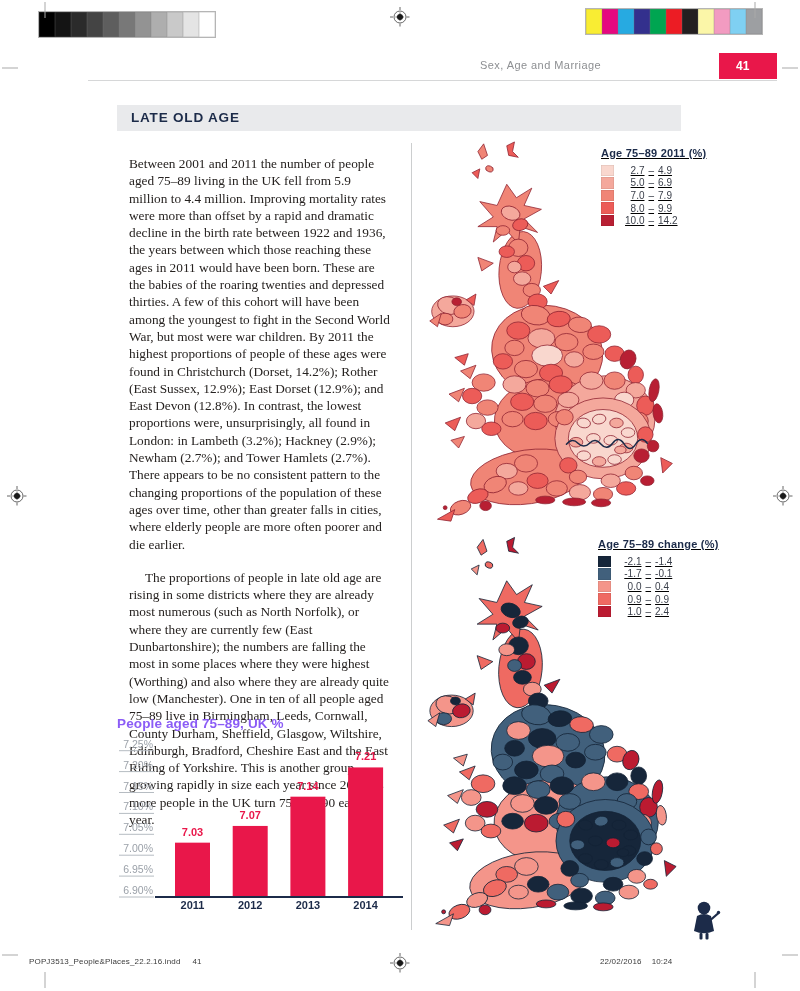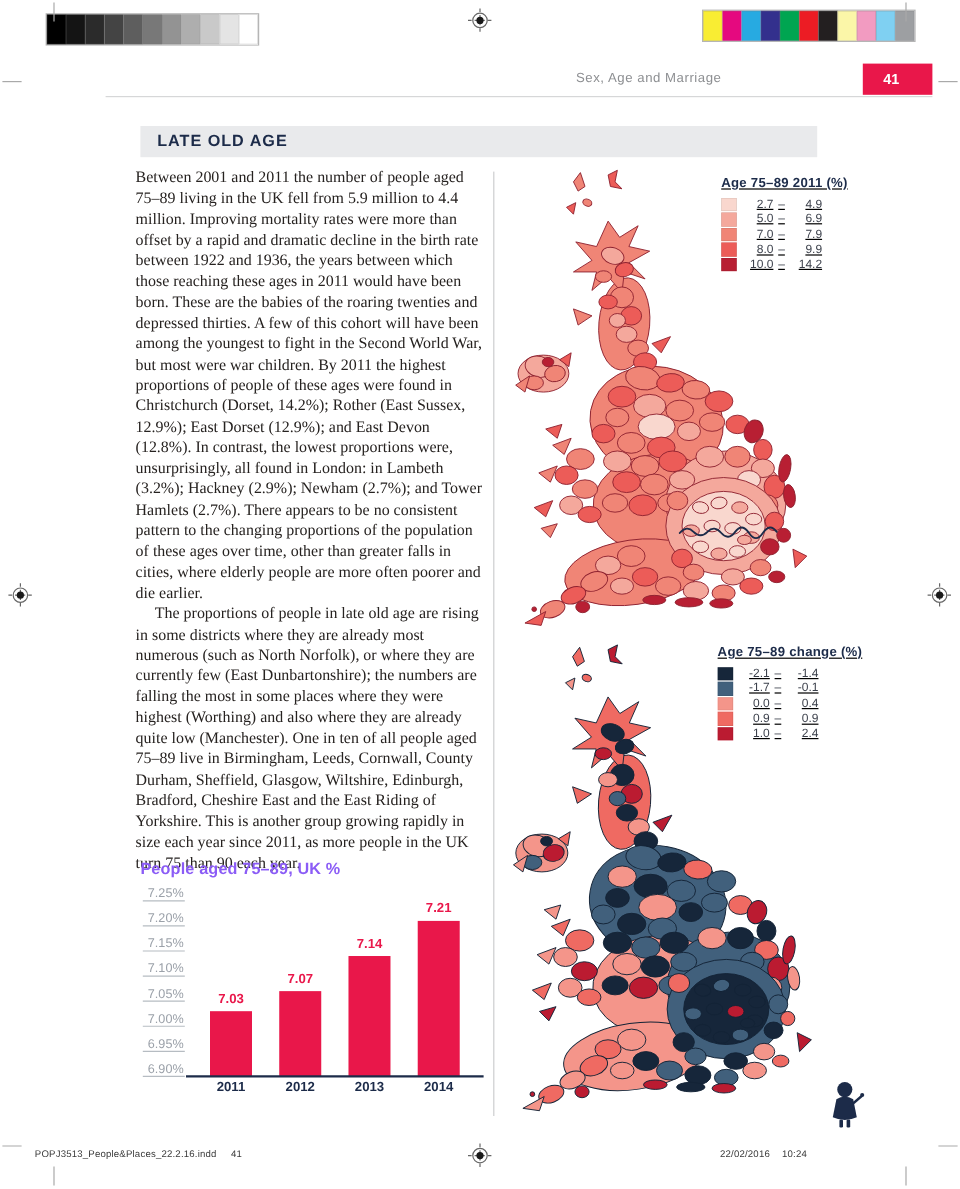--- a/index.html
+++ b/index.html
@@ -23,38 +23,38 @@
   #header-rule{position:absolute;left:88px;top:80px;width:689px;height:1px;background:#d6d7d8;}
 
   
   #section-heading{position:absolute;left:117px;top:105px;width:564px;height:26px;background:#e9eaec;
     color:#1c2b49;font-weight:bold;font-size:13.5px;line-height:26px;letter-spacing:.06em;
     padding-left:14px;box-sizing:border-box;}
 
   
   #body-text{position:absolute;left:113px;top:139px;width:293px;
     font-family:"Liberation Serif",serif;font-size:13.3px;line-height:17.3px;color:#262220;}
-  #body-text p{margin:0;}
+  #body-text p{margin:16px;}
   #body-text p + p{text-indent:16px;}
 
   
   #column-divider{position:absolute;left:411px;top:143px;width:1px;height:787px;background:#cccecf;}
 
   
   #map-2011{position:absolute;left:422px;top:140px;}
   #map-change{position:absolute;left:420px;top:535px;}
 
   
   .legend{position:absolute;text-decoration:underline;}
   .legend-title{font-size:11px;font-weight:bold;color:#1c2b49;margin-bottom:5px;letter-spacing:.02em;}
   .legend-row{display:flex;align-items:center;height:12.6px;font-size:10px;color:#3a3f4a;}
   .legend-swatch{width:12.5px;height:11.5px;margin-right:6px;box-shadow:inset 0 0 0 0.5px rgba(0,0,0,.12);}
   .legend-lo{width:25px;text-align:right;}
   .legend-dash{margin:0 4px;color:#3a3f4a;}
-  .legend-hi{width:27px;text-align:right;}
+  .legend-hi{width:27px;text-align:left;}
   #legend-2011{left:601px;top:147px;}
   #legend-change{left:598px;top:538px;}
 
   
   #chart-title{position:absolute;left:117px;top:716px;font-size:13.5px;font-weight:bold;color:#8b5cf6;letter-spacing:.01em;}
   #bar-chart{position:absolute;left:113px;top:736px;}
 
   
   .footer-text{position:absolute;top:957px;font-size:8px;color:#3a3a3a;letter-spacing:.02em;}
   #footer-filename{left:29px;}

